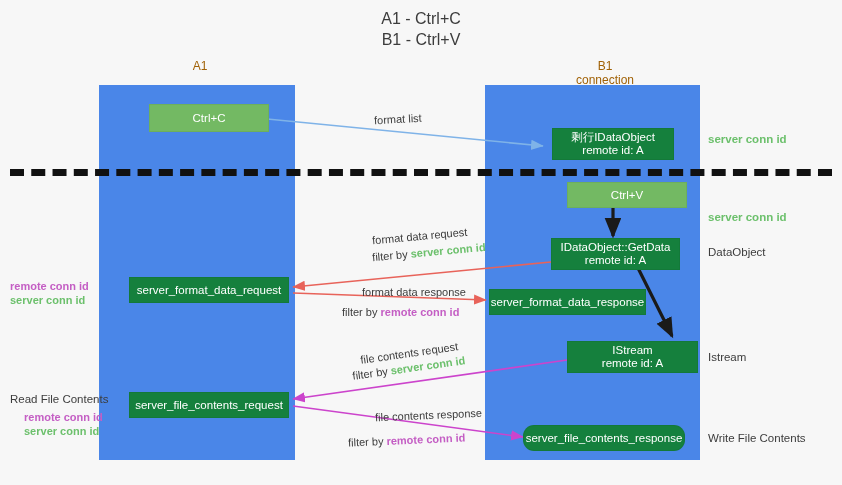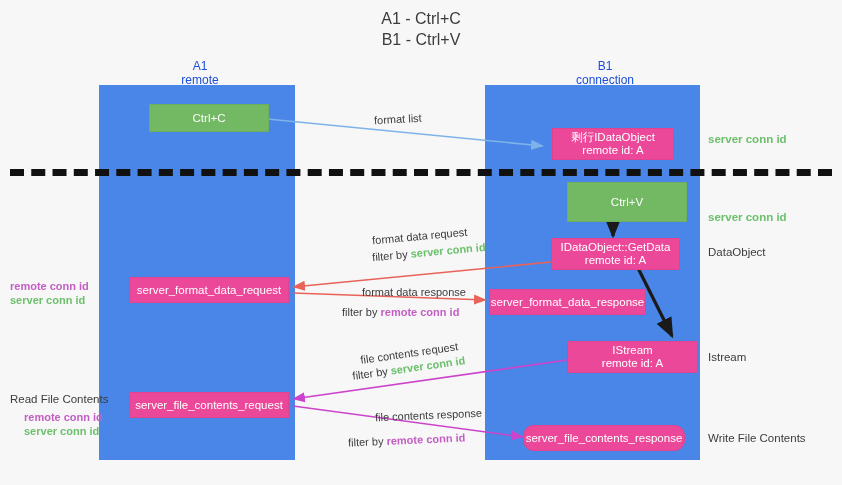--- a/index.html
+++ b/index.html
@@ -13,36 +13,36 @@
   }
   #stage{position:absolute;left:0;top:0;width:842px;height:485px;}
   .abs{position:absolute;}
   
   .title{
     width:842px;text-align:center;top:8px;left:0;
     font-size:16px;line-height:21px;color:#3c3c3c;
   }
   
   .colhead{
-    text-align:center;font-size:12px;line-height:14px;color:#1d4ed8;
+    text-align:center;font-size:12px;line-height:14px;color:#a16207;
   }
   
   .lane{background:#4a86e8;}
   
   .node{
     box-sizing:border-box;
     display:flex;flex-direction:column;
     align-items:center;justify-content:center;
     color:#ffffff;font-size:11.5px;line-height:13px;
     text-align:center;
     border:1px solid rgba(0,0,0,.05);
   }
   .node .l2{font-size:11.5px;text-align:center;}
   .green{background:#6aa84f;background:#73b963;margin-left:14px;}
-  .orange{background:#ec4899;}
+  .orange{background:#15803d;}
   
   .lab{font-size:11px;line-height:14px;color:#3c3c3c;white-space:nowrap;}
   .lab.right{font-size:11.5px;}
   .green-t{color:#6cc06c;font-weight:bold;}
   .magenta-t{color:#c45ec4;font-weight:bold;}
   
   .dashed{
     top:169px;left:10px;width:822px;height:0;
     border-top:7px dashed #111111;
   }
@@ -53,21 +53,20 @@
 
 <div id="stage">
 
   <div class="abs title">
     <div>A1 - Ctrl+C</div>
     <div>B1 - Ctrl+V</div>
   </div>
 
   <div class="abs colhead" style="left:140px;top:59px;width:120px;">
     <div>A1</div>
-    <div>remote</div>
   </div>
   <div class="abs colhead" style="left:540px;top:59px;width:130px;">
     <div>B1</div>
     <div>connection</div>
   </div>
 
   <div class="abs lane" style="left:99px;top:85px;width:196px;height:375px;"></div>
   <div class="abs lane" style="left:485px;top:85px;width:215px;height:375px;"></div>
 
   <svg class="ov" viewBox="0 0 842 485">
@@ -105,21 +104,21 @@
 
   <div class="abs node green" style="left:135px;top:104px;width:120px;height:28px;">
     <div>Ctrl+C</div>
   </div>
 
   <div class="abs node orange" style="left:552px;top:128px;width:122px;height:32px;">
     <div>剩行IDataObject</div>
     <div class="l2">remote id: A</div>
   </div>
 
-  <div class="abs node green" style="left:553px;top:182px;width:120px;height:40px;">
+  <div class="abs node green" style="left:553px;top:182px;width:120px;height:26px;">
     <div>Ctrl+V</div>
   </div>
 
   <div class="abs node orange" style="left:551px;top:238px;width:129px;height:32px;">
     <div>IDataObject::GetData</div>
     <div class="l2">remote id: A</div>
   </div>
 
   <div class="abs node orange" style="left:129px;top:277px;width:160px;height:26px;">
     <div>server_format_data_request</div>

